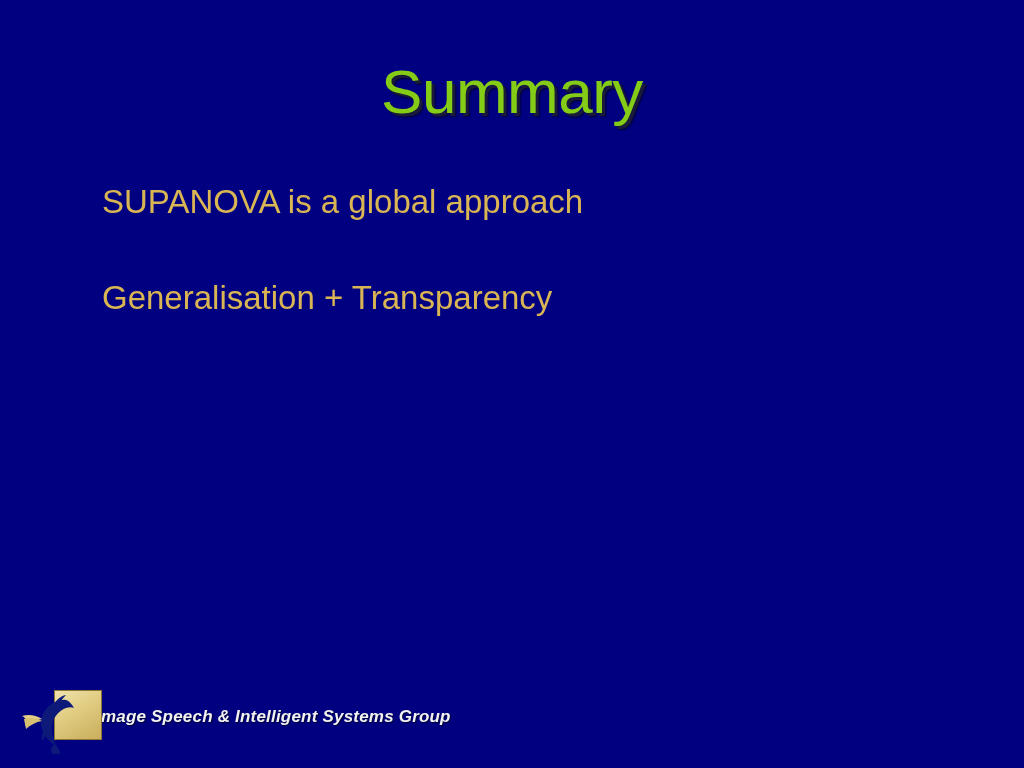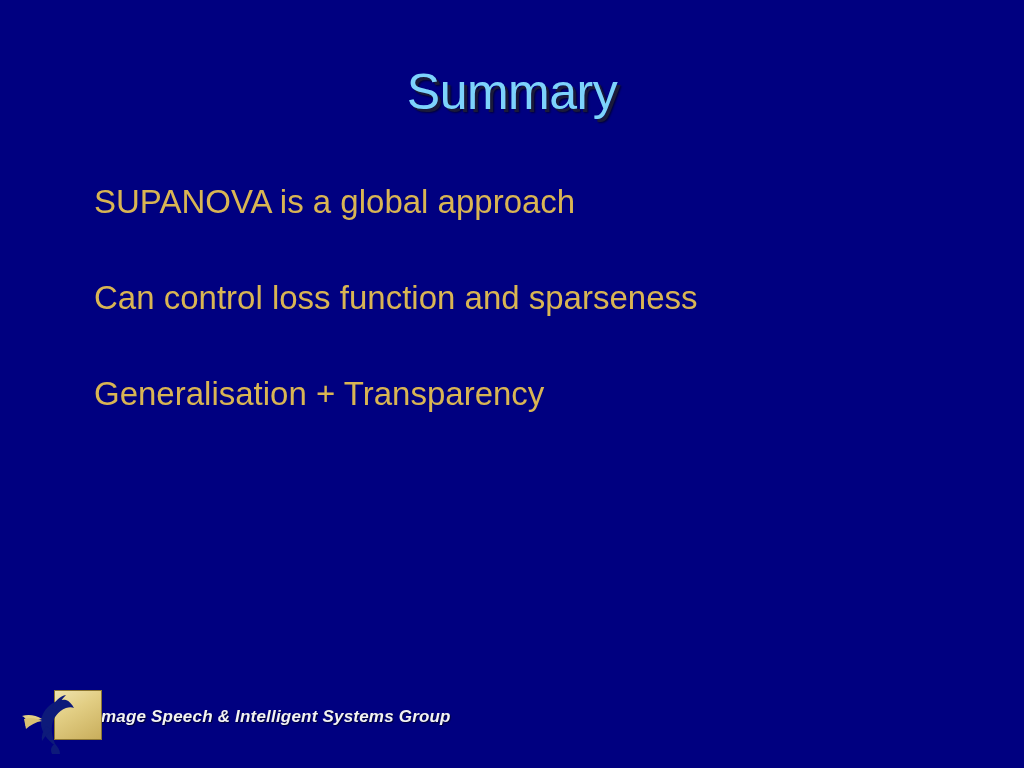--- a/index.html
+++ b/index.html
@@ -24,33 +24,33 @@
   
   #title-block {
     position: absolute;
     left: 0;
     top: 56px;
     width: 1024px;
     text-align: center;
   }
   #slide-title {
     display: inline-block;
-    font-size: 50px;
+    font-size: 62px;
     line-height: 72px;
     font-weight: 400;
-    color: #7dd3fc;
+    color: #84cc16;
     letter-spacing: -0.5px;
     text-shadow: 3px 3px 0 #1a1a3a, 4px 4px 2px rgba(0,0,0,0.55);
     white-space: nowrap;
   }
 
   
   #body-block {
     position: absolute;
-    left: 94px;
+    left: 102px;
     top: 182px;
     width: 880px;
   }
   .body-line {
     font-size: 33px;
     line-height: 40px;
     font-weight: 400;
     color: #D9B553;
     margin: 0 0 56px 0;
     white-space: nowrap;
@@ -119,21 +119,20 @@
 <body>
 
 <div id="slide">
 
   <div id="title-block">
     <div id="slide-title">Summary</div>
   </div>
 
   <div id="body-block">
     <p class="body-line">SUPANOVA is a global approach</p>
-    <p class="body-line">Can control loss function and sparseness</p>
     <p class="body-line">Generalisation + Transparency</p>
   </div>
 
   <div id="logo">
     <div id="logo-mark">
       <div id="logo-square"></div>
       <svg id="logo-dolphin" viewBox="0 0 66 68">
 
         <path d="M44 14
                  C 36 13, 27 18, 22 26

